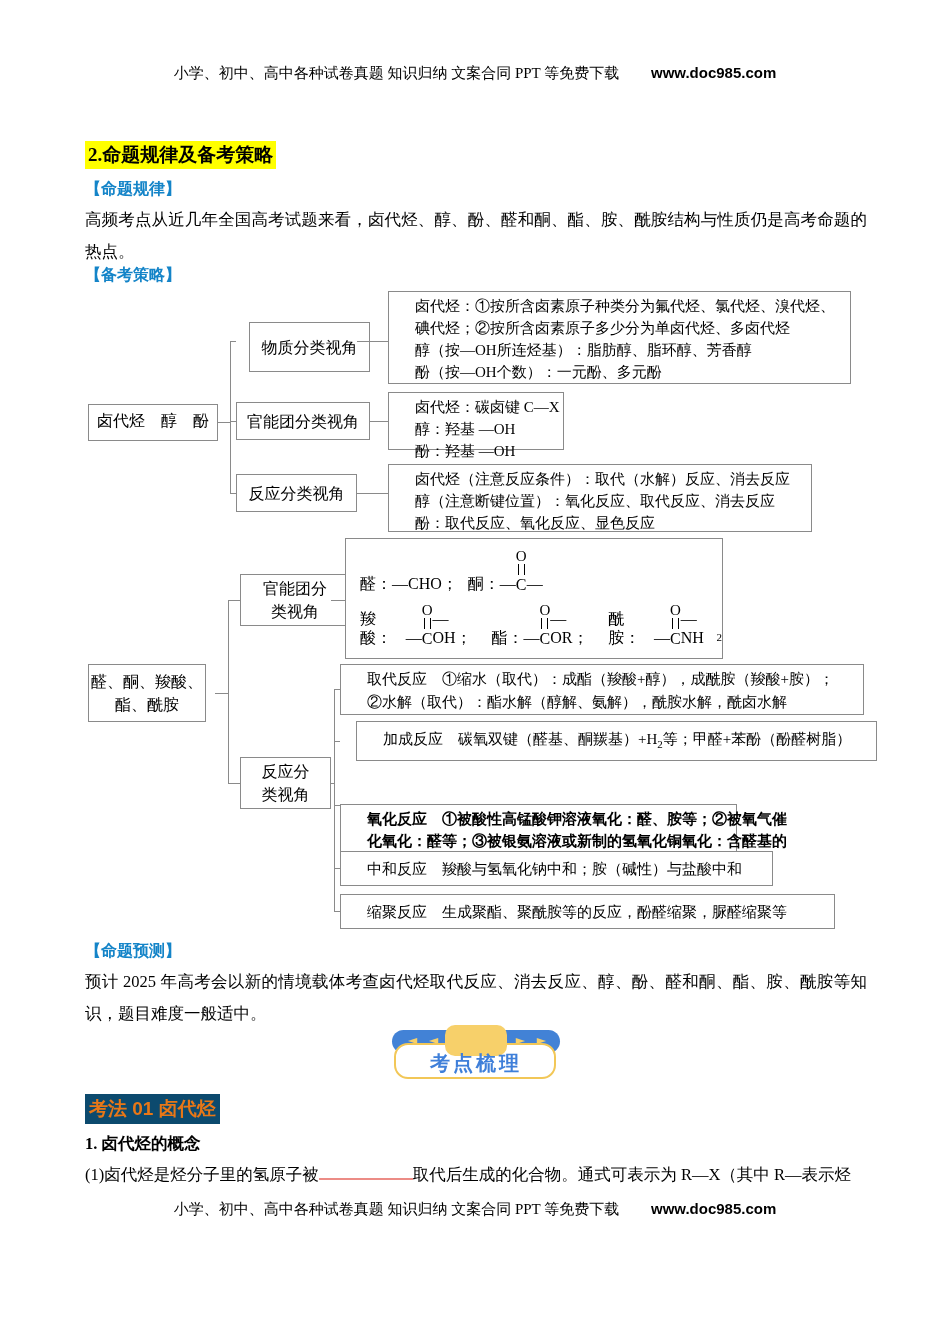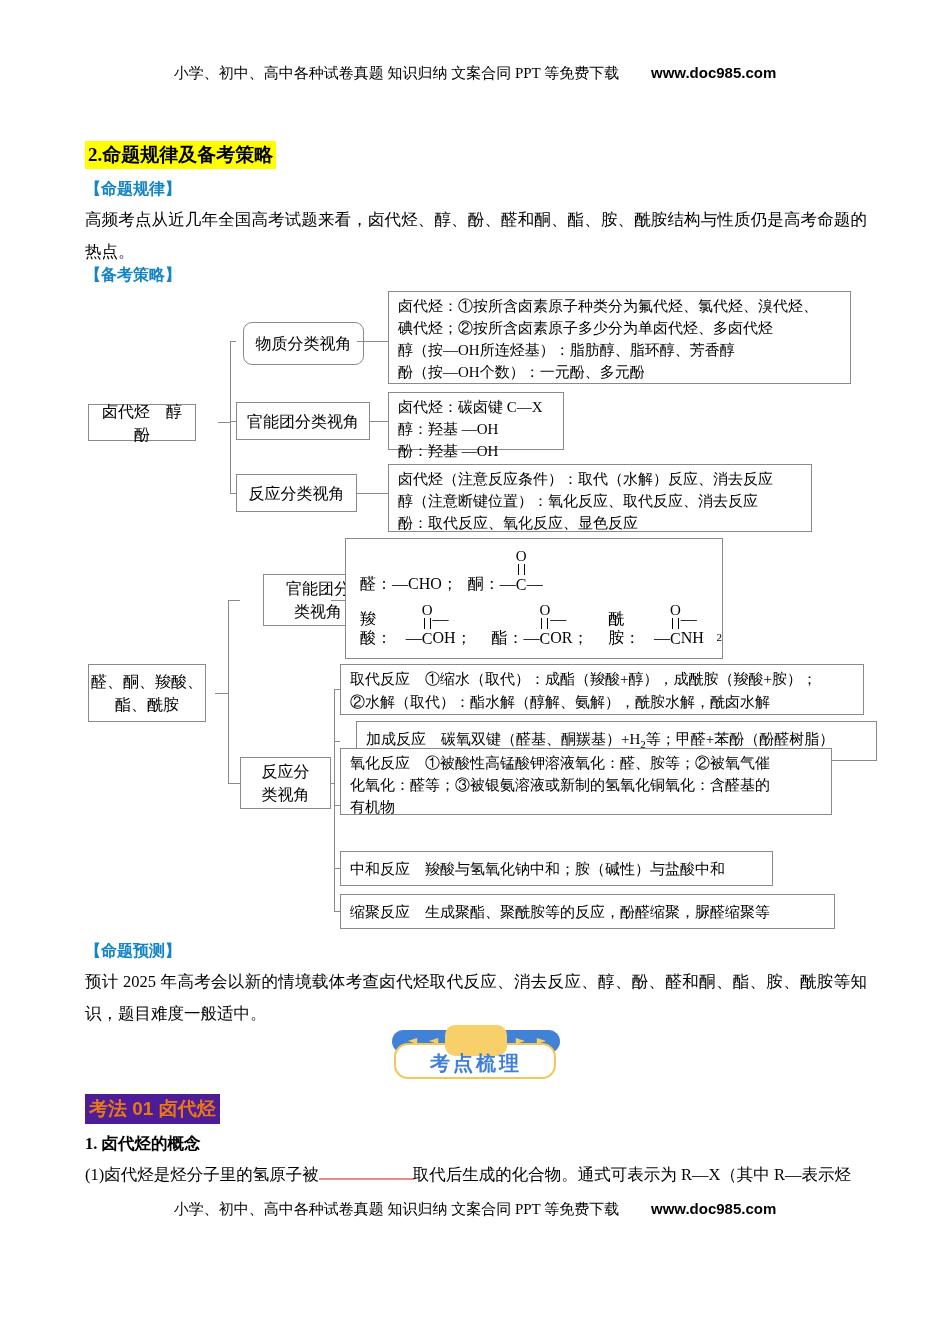--- a/index.html
+++ b/index.html
@@ -8,21 +8,21 @@
   .abs{position:absolute;}
   .center{text-align:center;}
   .hdr{width:950px;font-size:15px;color:#000000;}
   .hdr .site{font-family:"Liberation Sans","DejaVu Sans",sans-serif;font-weight:bold;margin-left:28px;}
   .sect-title{font-size:19px;font-weight:bold;background:#ffff00;padding:1px 3px;display:inline-block;}
   .blue-label{font-size:16px;font-weight:bold;color:#1484c8;}
   .para{width:782px;font-size:16.5px;line-height:32px;text-align:justify;}
   
   .tbox{position:absolute;border:1px solid #8a8a8a;background:#fff;box-sizing:border-box;}
   .nodebox{display:flex;align-items:center;justify-content:center;text-align:center;font-size:16px;line-height:23px;}
-  .cbox{padding:3px 9px;font-size:15px;line-height:22px;}
+  .cbox{padding:3px 26px;font-size:15px;line-height:22px;}
   .cbox div{white-space:nowrap;}
   .hline{position:absolute;border-top:1px solid #8a8a8a;height:0;}
   .vline{position:absolute;border-left:1px solid #8a8a8a;width:0;}
   
   .fline{position:absolute;display:flex;align-items:flex-end;font-size:16px;}
   .fline > span{line-height:19px;}
   .carb{display:inline-flex;align-items:flex-end;}
   .carb .pre,.carb .post{line-height:19px;}
   .cmid{display:inline-flex;flex-direction:column;align-items:center;}
   .cmid .o{font-size:15px;line-height:14px;}
@@ -35,21 +35,21 @@
   .badge .pill .arr{position:absolute;top:3px;font-size:12px;color:#f7d06a;letter-spacing:4px;
        font-family:"DejaVu Sans","Liberation Sans",sans-serif;}
   .badge .pill .arr.l{left:16px;}
   .badge .pill .arr.r{right:10px;}
   .badge .ybox{position:absolute;left:53px;top:-3px;width:62px;height:31px;background:#f7d06a;border-radius:10px;z-index:3;}
   .badge .wbox{position:absolute;left:2px;top:15px;width:162px;height:36px;background:#fff;border:2px solid #f2c757;
        border-radius:14px;z-index:2;display:flex;align-items:flex-end;justify-content:center;box-sizing:border-box;}
   .badge .wtext{position:absolute;left:0;top:22px;width:168px;text-align:center;z-index:4;
        font-family:"Liberation Sans","DejaVu Sans",sans-serif;font-weight:bold;font-size:20px;
        color:#3f7fd9;letter-spacing:3px;}
-  .kaofa{font-size:19px;font-weight:bold;color:#e87717;background:#4c1d95;padding:2px 4px;display:inline-block;
+  .kaofa{font-size:19px;font-weight:bold;color:#e87717;background:#0c4a6e;padding:2px 4px;display:inline-block;
        font-family:"Liberation Sans","DejaVu Sans",sans-serif;}
   .bold16{font-size:16.5px;font-weight:bold;}
   .blank-line{display:inline-block;width:94px;border-bottom:2px solid #ec8c86;height:14px;}
   .textline{font-size:16.5px;}
 </style>
 </head>
 <body>
 
 <div class="page">
 
@@ -60,23 +60,23 @@
 
   <div class="abs" style="left:85px;top:141px;">
     <span class="sect-title">2.命题规律及备考策略</span>
   </div>
 
   <div class="abs blue-label" style="left:85px;top:179px;">【命题规律】</div>
   <div class="abs para" style="left:85px;top:204px;">高频考点从近几年全国高考试题来看，卤代烃、醇、酚、醛和酮、酯、胺、酰胺结构与性质仍是高考命题的热点。</div>
 
   <div class="abs blue-label" style="left:85px;top:265px;">【备考策略】</div>
 
-  <div class="tbox nodebox" style="left:88px;top:404px;width:108px;height:37px;">卤代烃　醇　酚</div>
-
-  <div class="tbox nodebox" style="left:243px;top:322px;width:121px;height:43px;border-radius:9px;">物质分类视角</div>
+  <div class="tbox nodebox" style="left:88px;top:404px;width:130px;height:37px;font-family:Liberation Mono, monospace;">卤代烃　醇　酚</div>
+
+  <div class="tbox nodebox" style="left:249px;top:322px;width:121px;height:50px;">物质分类视角</div>
   <div class="tbox nodebox" style="left:236px;top:402px;width:134px;height:38px;">官能团分类视角</div>
   <div class="tbox nodebox" style="left:236px;top:474px;width:121px;height:38px;">反应分类视角</div>
 
   <div class="tbox cbox" style="left:388px;top:291px;width:463px;height:93px;">
     <div>卤代烃：①按所含卤素原子种类分为氟代烃、氯代烃、溴代烃、</div>
     <div>碘代烃；②按所含卤素原子多少分为单卤代烃、多卤代烃</div>
     <div>醇（按—OH所连烃基）：脂肪醇、脂环醇、芳香醇</div>
     <div>酚（按—OH个数）：一元酚、多元酚</div>
   </div>
 
@@ -101,21 +101,21 @@
   <div class="hline" style="left:370px;top:421px;width:18px;"></div>
   <div class="hline" style="left:357px;top:493px;width:31px;"></div>
 
   <div class="tbox nodebox" style="left:88px;top:664px;width:118px;height:58px;">
     <div>
       <div>醛、酮、羧酸、</div>
       <div>酯、酰胺</div>
     </div>
   </div>
 
-  <div class="tbox nodebox" style="left:240px;top:574px;width:110px;height:52px;margin-left:23px;">
+  <div class="tbox nodebox" style="left:240px;top:574px;width:110px;height:52px;">
     <div>
       <div>官能团分</div>
       <div>类视角</div>
     </div>
   </div>
 
   <div class="tbox nodebox" style="left:240px;top:757px;width:91px;height:52px;">
     <div>
       <div>反应分</div>
       <div>类视角</div>
@@ -179,21 +179,21 @@
     <div>取代反应　①缩水（取代）：成酯（羧酸+醇），成酰胺（羧酸+胺）；</div>
     <div>②水解（取代）：酯水解（醇解、氨解），酰胺水解，酰卤水解</div>
   </div>
 
   <div class="tbox cbox" style="left:340px;top:721px;width:521px;height:40px;display:flex;align-items:center;margin-left:16px;">
     <div style="white-space:nowrap;">
       <span>加成反应　碳氧双键（醛基、酮羰基）+H</span><sub class="s2">2</sub><span>等；甲醛+苯酚（酚醛树脂）</span>
     </div>
   </div>
 
-  <div class="tbox cbox" style="left:340px;top:748px;width:492px;height:67px;">
+  <div class="tbox cbox" style="left:340px;top:804px;width:397px;height:67px;font-weight:bold;">
     <div>氧化反应　①被酸性高锰酸钾溶液氧化：醛、胺等；②被氧气催</div>
     <div>化氧化：醛等；③被银氨溶液或新制的氢氧化铜氧化：含醛基的</div>
     <div>有机物</div>
   </div>
 
   <div class="tbox cbox" style="left:340px;top:851px;width:433px;height:35px;display:flex;align-items:center;">
     <div>中和反应　羧酸与氢氧化钠中和；胺（碱性）与盐酸中和</div>
   </div>
 
   <div class="tbox cbox" style="left:340px;top:894px;width:495px;height:35px;display:flex;align-items:center;">

